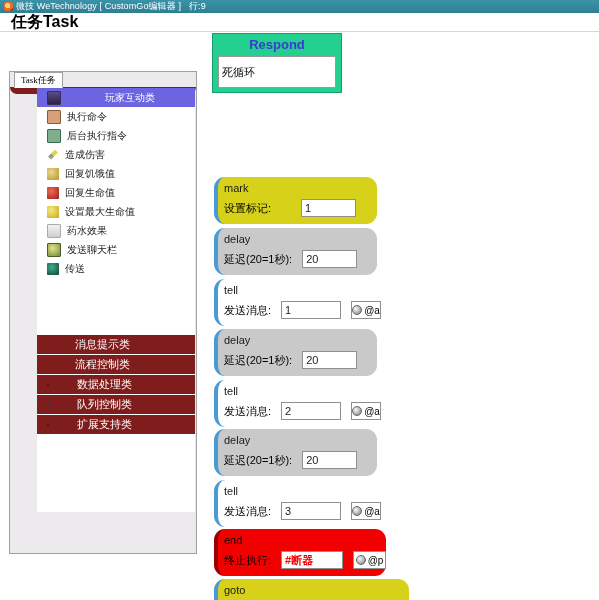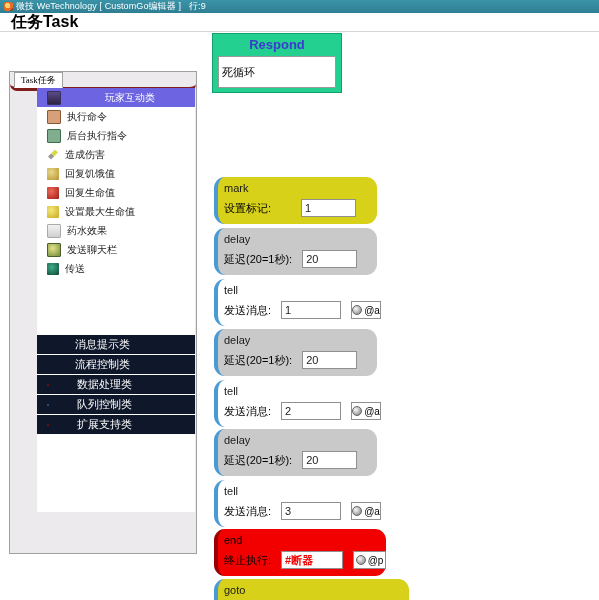--- a/index.html
+++ b/index.html
@@ -47,21 +47,21 @@
   
   #leftpanel{
     position:absolute;left:9px;top:39px;
     width:186px;height:481px;
     background:#eceaec;
     border:1px solid #a0a0a0;
   }
   #lefttabs{
     height:15px;
     background:#eceaec;
-    border-bottom:4px solid #7f1d1d;
+    border-bottom:7px solid #7f1d1d;
     display:flex;align-items:flex-end;
     padding-left:4px;
     border-radius:7px;
   }
   #lefttabs .tab{
     background:#ffffff;
     border:1px solid #a0a0a0;
     border-bottom:1px solid #ffffff;
     font-size:9px;
     padding:0 6px;
@@ -113,21 +113,21 @@
   .ico-head{background:radial-gradient(circle at 40% 35%,#e6e38a,#6f8a3b);border-radius:50%;border:1px solid #4c5f28;}
   .ico-ender{background:radial-gradient(circle at 40% 35%,#3fae8a,#0c4432);border-radius:50%;}
   .ico-msg{background:radial-gradient(circle at 40% 35%,#e8e6a0,#7e7a2a);border-radius:50%;}
   .ico-flow{background:radial-gradient(circle at 40% 35%,#e0e0e0,#707070);border-radius:50%;}
   .ico-data{background:linear-gradient(#d05a5a,#8e1f1f);border:1px solid #5d1111;}
   .ico-queue{background:linear-gradient(#9fc0e8,#3a6ea8);border:1px solid #244a73;}
   .ico-ext{background:repeating-linear-gradient(90deg,#d04a3a 0 2px,#7a1f14 2px 4px);border:1px solid #5a1410;}
 
   .cat-btn{
     height:19px;
-    background:#0f172a;
+    background:#7f1d1d;
     color:#ffffff;
     display:flex;align-items:center;
     padding-left:10px;
     font-size:11px;
     border-bottom:1px solid #ffffff;
     white-space:nowrap;
   }
   .cat-btn .lbl{margin-left:28px;}
 
   

